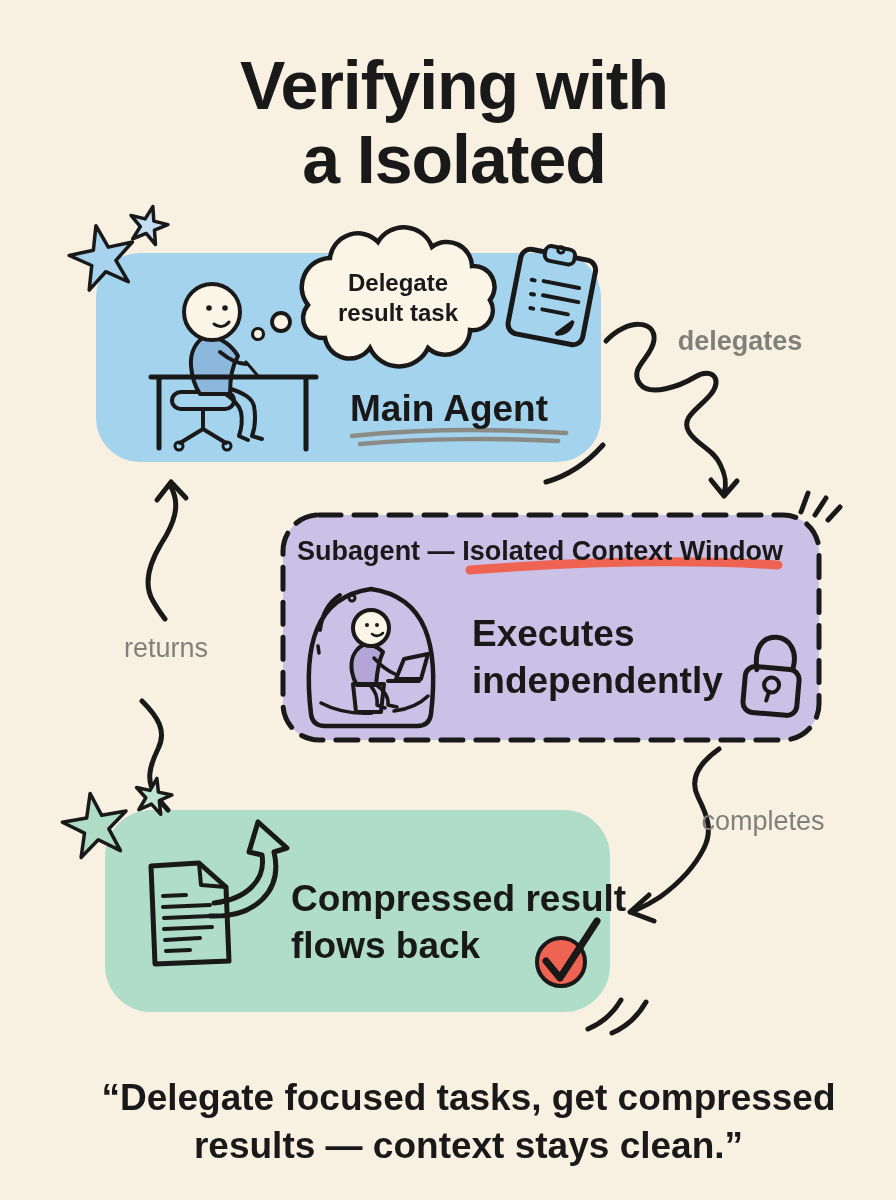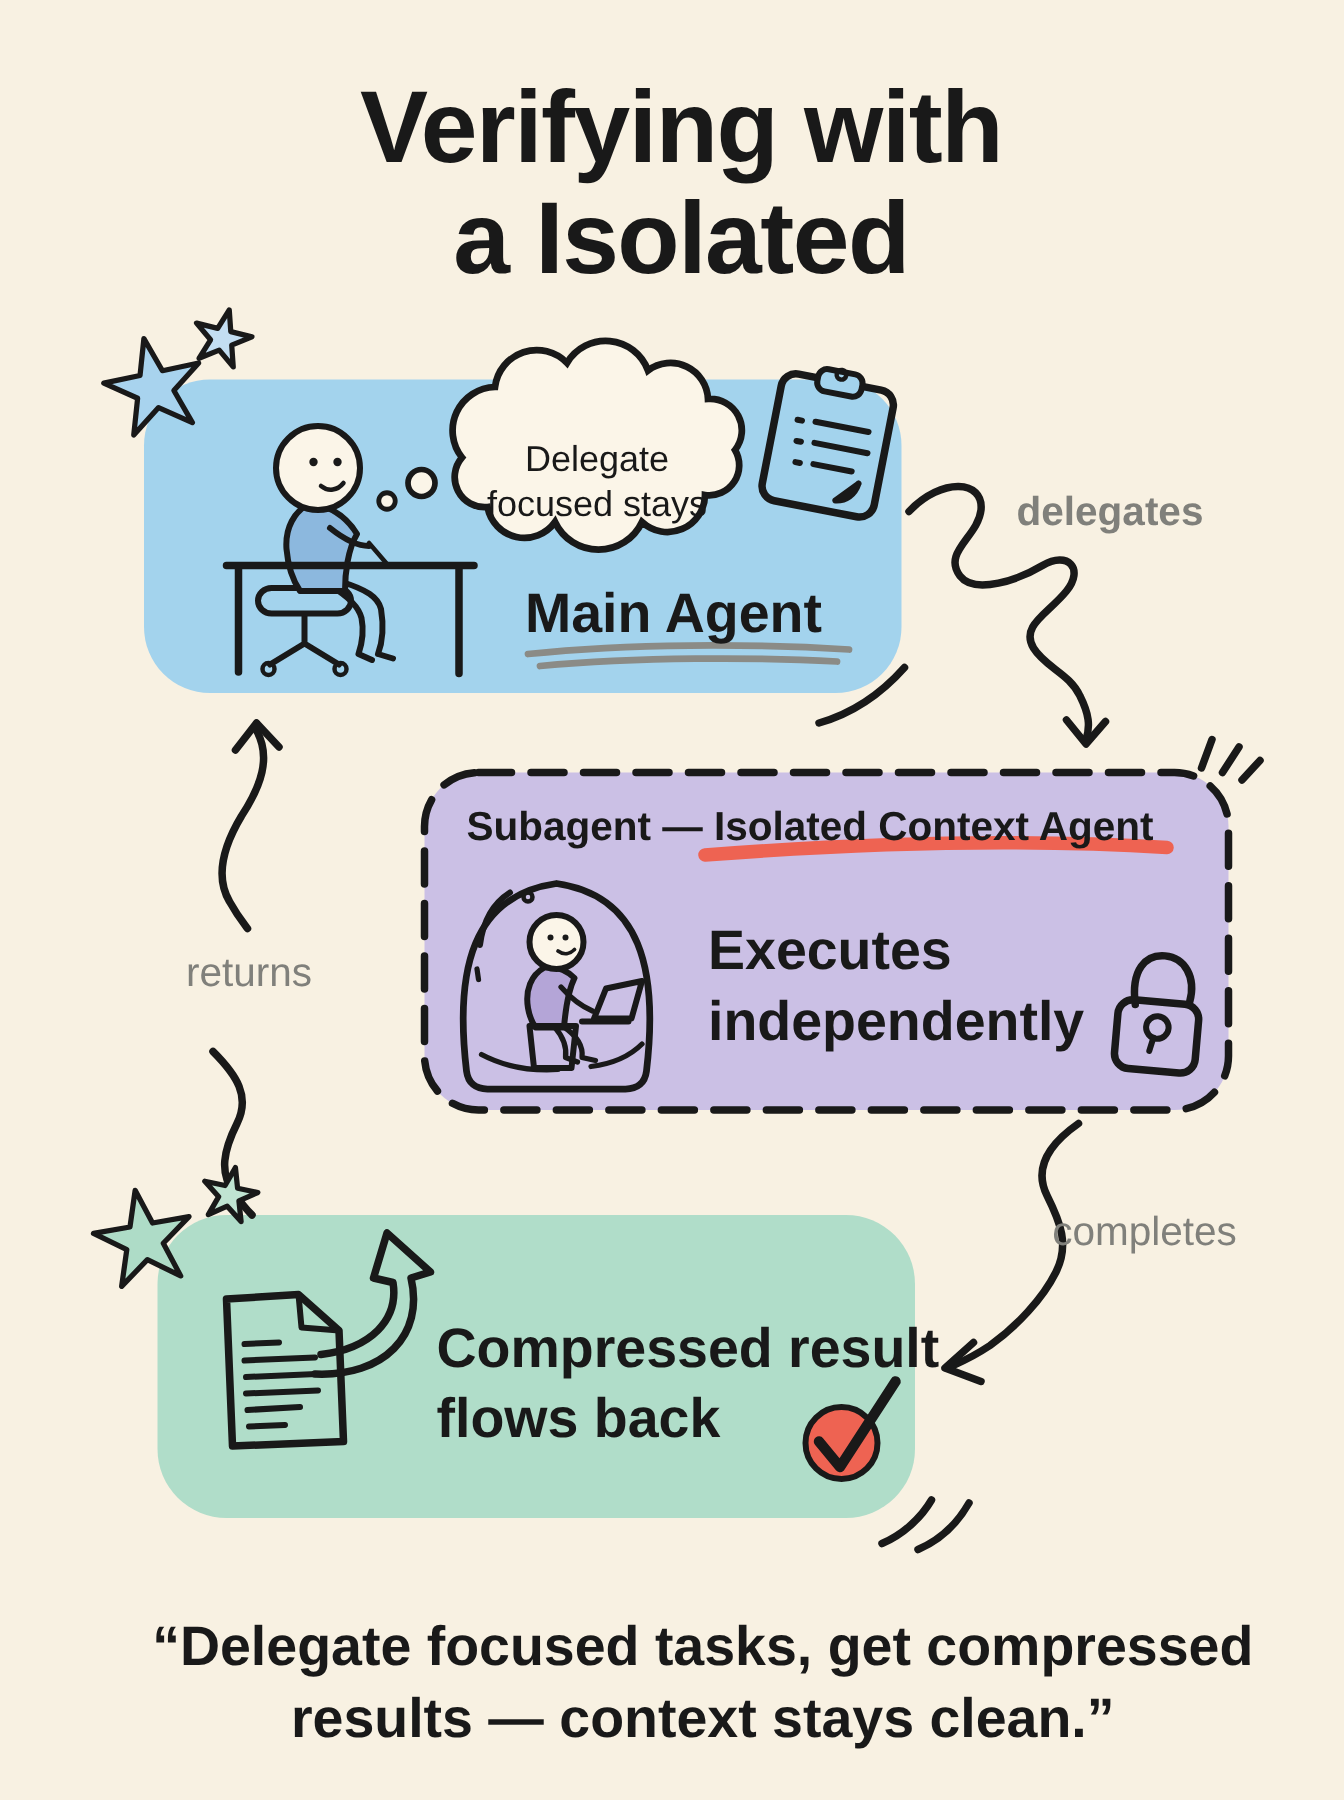--- a/index.html
+++ b/index.html
@@ -9,21 +9,21 @@
     font-family:"Liberation Sans", sans-serif;color:var(--ink,#191919);
   }
   .box{position:absolute;z-index:1;}
   .box-blue{left:96px;top:253px;width:505px;height:209px;border-radius:44px;background:var(--blue_box,#a3d3ed);}
   .box-purple{left:283px;top:515px;width:536px;height:225px;border-radius:36px;background:var(--purple_box,#cbc0e5);}
   .box-green{left:105px;top:810px;width:505px;height:202px;border-radius:46px;background:var(--green_box,#b0ddc9);}
   svg.art{position:absolute;left:0;top:0;width:896px;height:1200px;z-index:2;pointer-events:none;}
   .txt{position:absolute;z-index:3;}
   .page-title{left:0;right:0;top:48px;text-align:center;font-size:68px;line-height:74px;
     font-weight:700;letter-spacing:-1px;color:var(--ink,#191919);padding-left:12px;}
-  .thought-text{left:300px;top:268px;width:196px;text-align:center;font-size:24px;line-height:30px;font-weight:400;margin-top:24px;}
+  .thought-text{left:300px;top:268px;width:196px;text-align:center;font-size:24px;line-height:30px;font-weight:700;}
   .main-agent-label{left:313px;top:388px;width:272px;text-align:center;font-size:37px;font-weight:700;}
   .flow-label{font-size:27px;font-weight:400;color:var(--gray_label,#80807b);text-align:center;}
   .delegates-label{left:655px;top:326px;width:170px;font-weight:bold;}
   .returns-label{left:96px;top:631px;width:140px;line-height:34px;}
   .completes-label{left:688px;top:806px;width:150px;}
   .subagent-header{left:265px;top:536px;width:550px;text-align:center;font-size:27px;font-weight:600;}
   .executes-text{left:472px;top:610px;font-size:37px;line-height:47px;font-weight:700;}
   .result-text{left:291px;top:875px;font-size:37px;line-height:47px;font-weight:700;}
   .quote{left:0;right:0;top:1074px;text-align:center;font-size:37px;line-height:48px;font-weight:700;padding-left:41px;}
   
@@ -165,34 +165,34 @@
     </g>
   </svg>
 
   <div class="txt page-title">
     <div>Verifying with</div>
     <div>a Isolated</div>
   </div>
 
   <div class="txt thought-text">
     <div>Delegate</div>
-    <div>focused stays</div>
+    <div>result task</div>
   </div>
 
   <div class="txt main-agent-label">Main Agent</div>
 
   <div class="txt flow-label delegates-label">delegates</div>
 
   <div class="txt flow-label returns-label">
     <div>returns</div>
   </div>
 
   <div class="txt flow-label completes-label">completes</div>
 
-  <div class="txt subagent-header"><span>Subagent — </span><span>Isolated Context Agent</span></div>
+  <div class="txt subagent-header"><span>Subagent — </span><span>Isolated Context Window</span></div>
 
   <div class="txt executes-text">
     <div>Executes</div>
     <div>independently</div>
   </div>
 
   <div class="txt result-text">
     <div>Compressed result</div>
     <div>flows back</div>
   </div>

